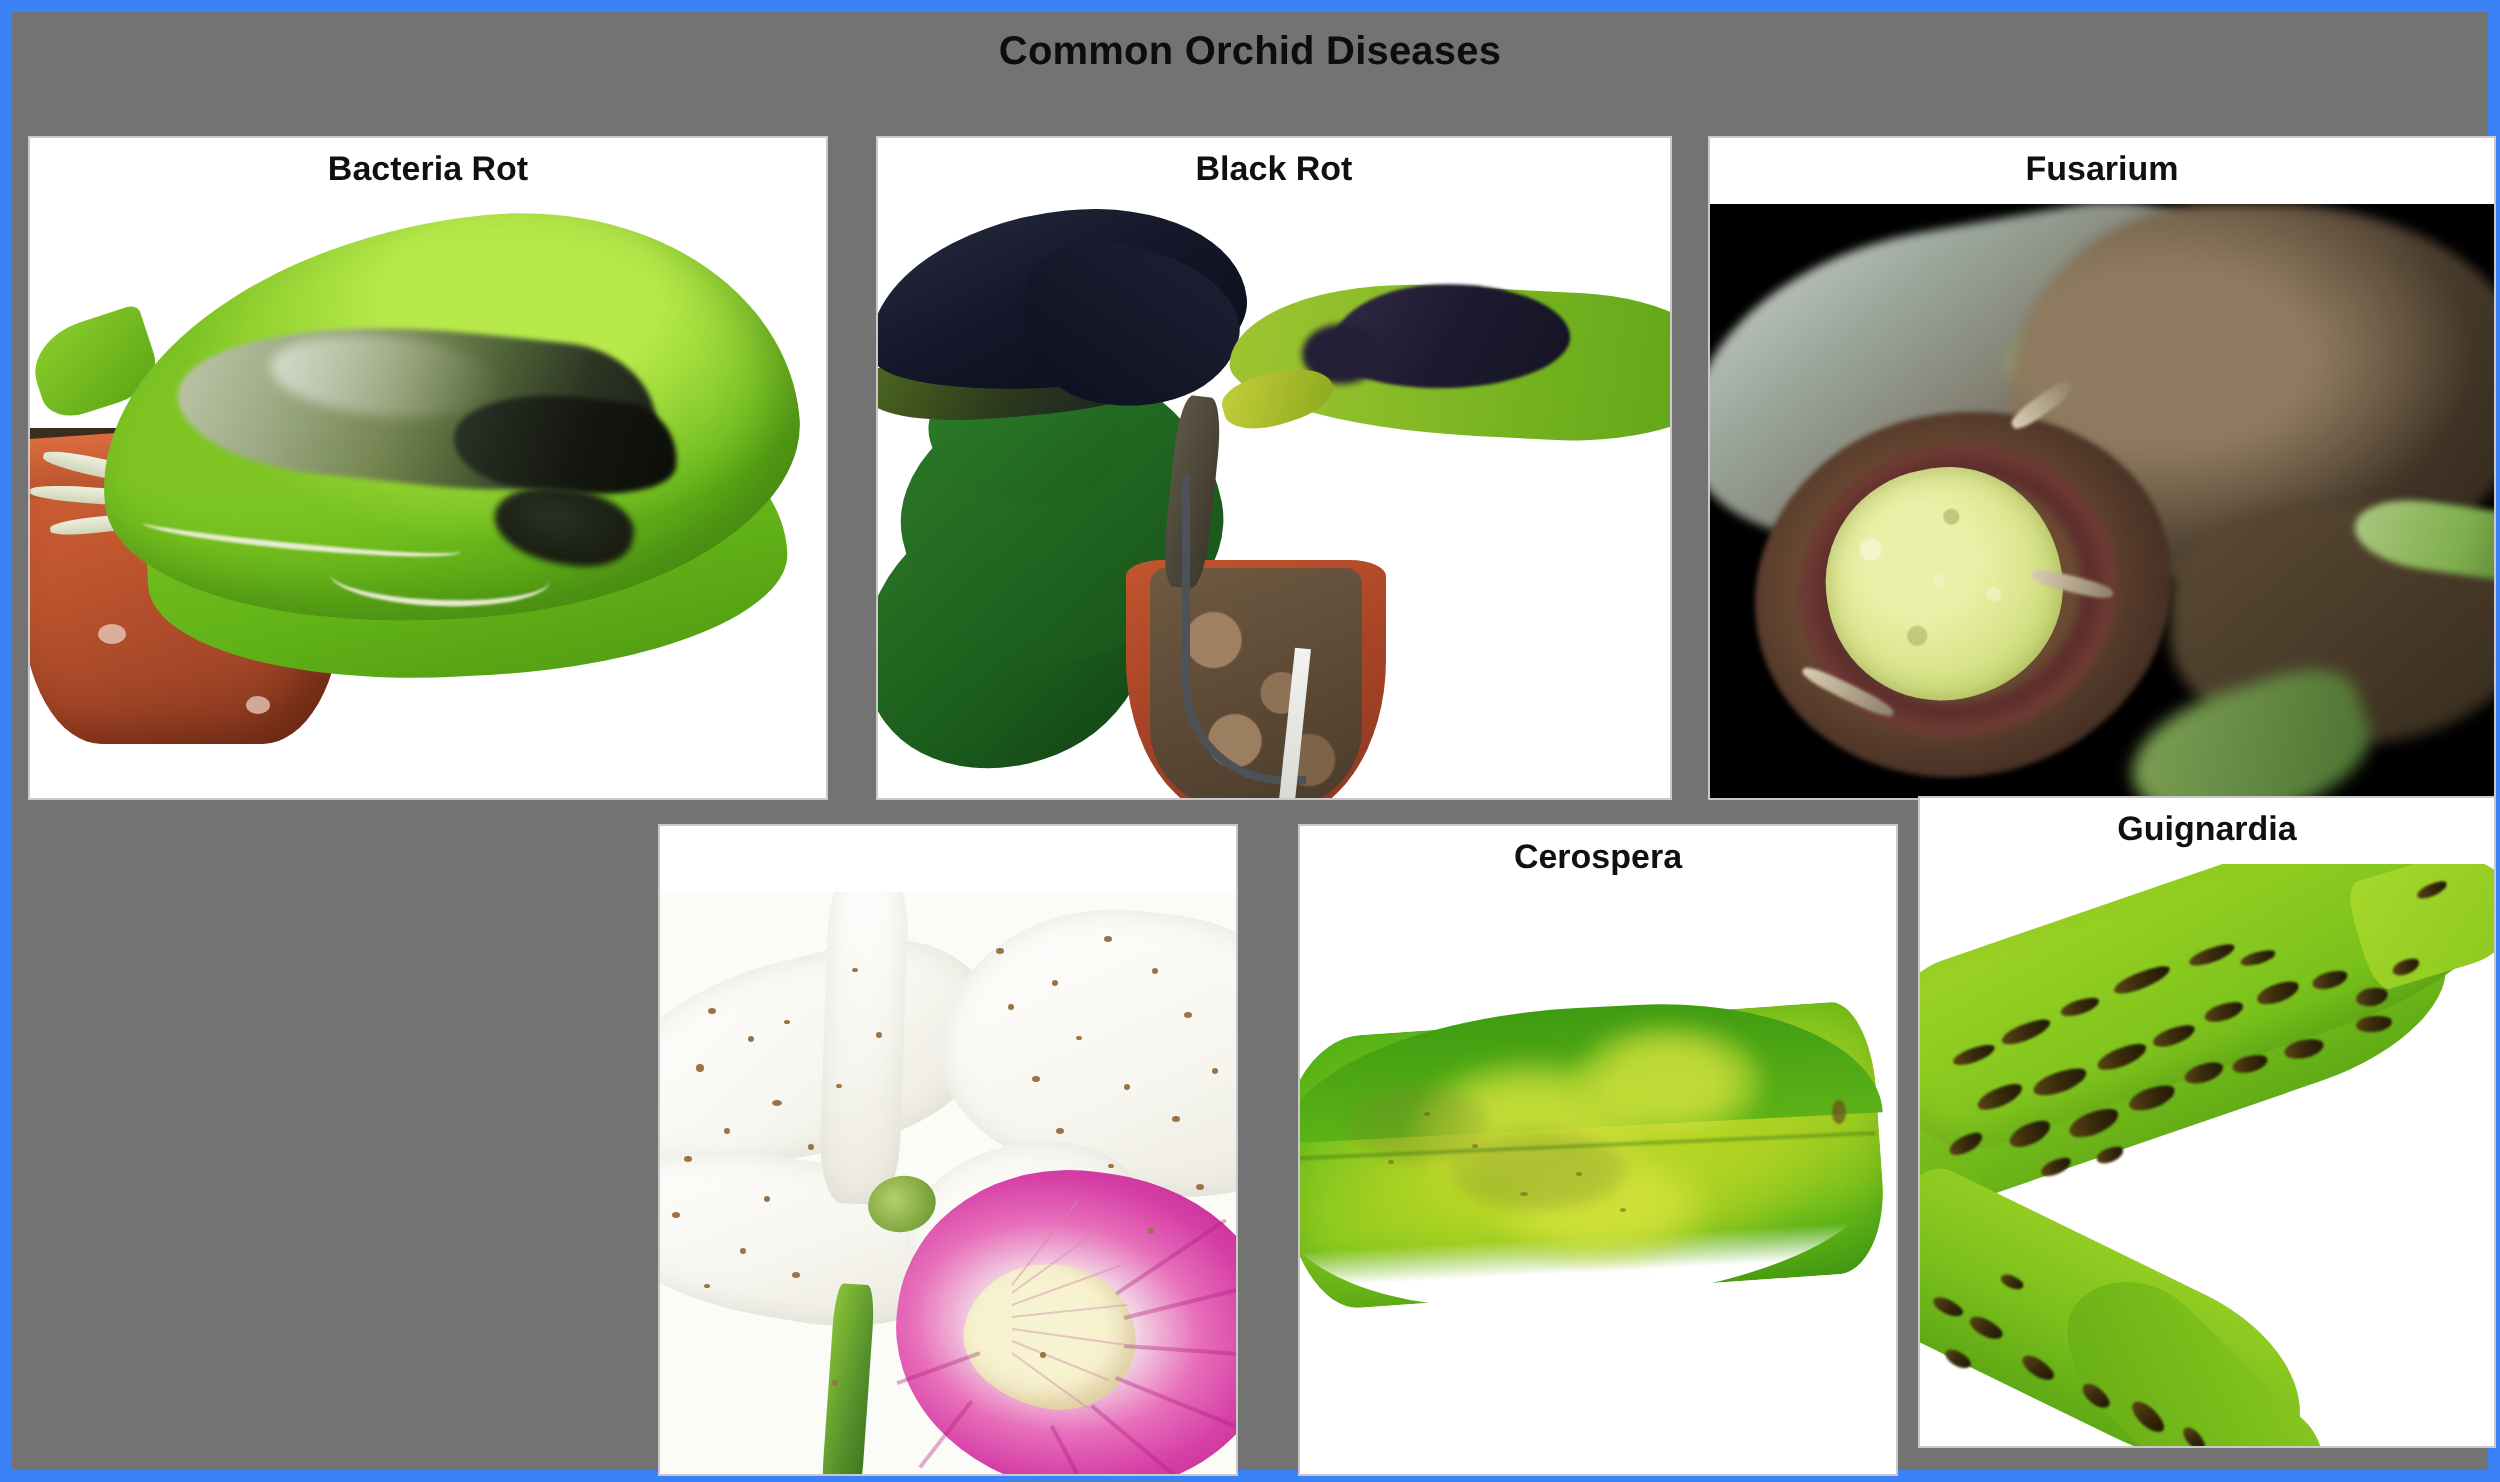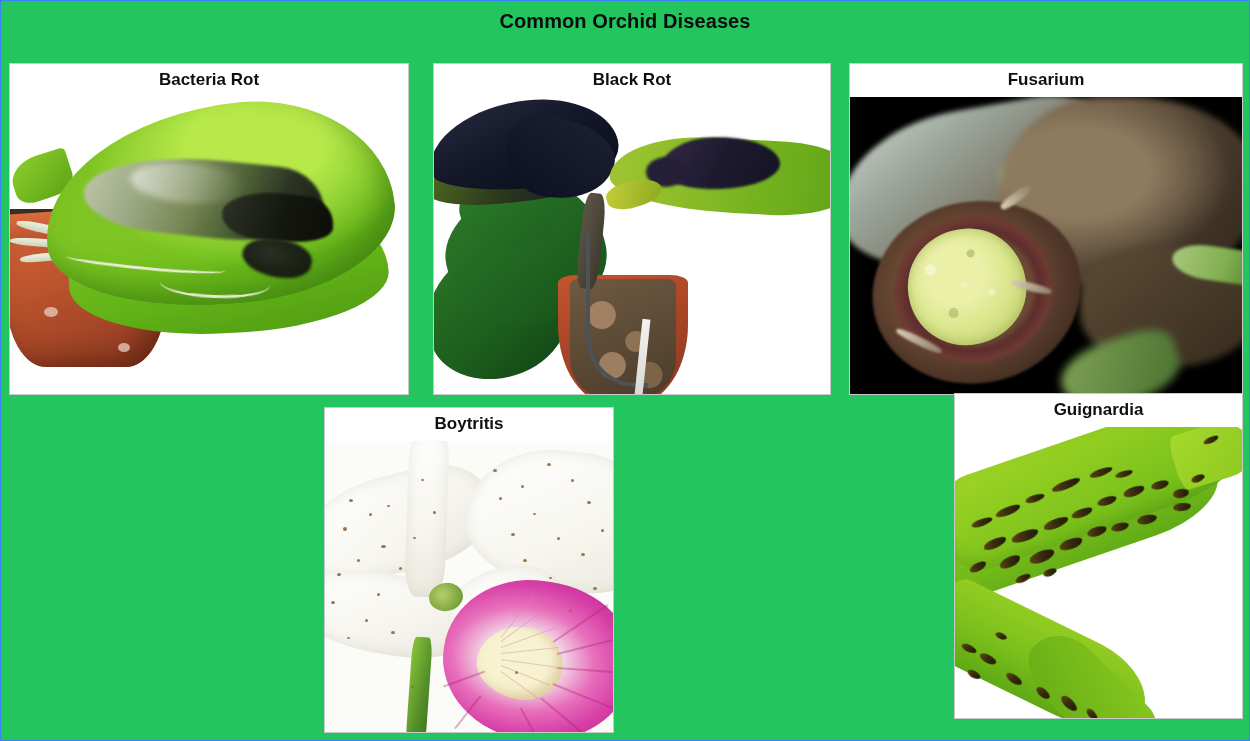--- a/index.html
+++ b/index.html
@@ -11,22 +11,22 @@
     width: 1250px;
     height: 741px;
     font-family: "Liberation Sans", sans-serif;
     overflow: hidden;
   }
   .figure-frame {
     position: relative;
     box-sizing: border-box;
     width: 1250px;
     height: 741px;
-    border: 1px solid #3b82f6;
-    background: #22c55e;
+    border: 6px solid #3b82f6;
+    background: #737373;
   }
   .figure-title {
     position: absolute;
     top: 9px;
     left: 0;
     width: 100%;
     text-align: center;
     font-size: 20px;
     font-weight: bold;
     color: #0d0d0d;
@@ -630,21 +630,20 @@
       <div class="sh fu-cut-core"></div>
       <div class="sh fu-core-grain"></div>
       <div class="sh fu-fiber" style="left:148px; top:96px; width:36px; height:9px; transform:rotate(-36deg);"></div>
       <div class="sh fu-fiber" style="left:160px; top:186px; width:42px; height:8px; transform:rotate(14deg);"></div>
       <div class="sh fu-fiber" style="left:44px; top:240px; width:50px; height:8px; transform:rotate(26deg);"></div>
     </div>
   </div>
 
 
   <div class="panel" id="p-boytritis" style="left:323px; top:406px; width:290px; height:326px;">
-    <div class="panel-label">Boytritis</div>
     <div class="photo">
       <div class="sh by-petal by-p-left"></div>
       <div class="sh by-petal by-p-leftlow"></div>
       <div class="sh by-petal by-p-right"></div>
       <div class="sh by-petal by-p-upper"></div>
       <div class="sh by-petal by-p-mid"></div>
       <div class="sh by-stem"></div>
       <div class="sh by-center"></div>
       <div class="sh by-lip"></div>
       <div class="sh by-lip-throat"></div>
@@ -695,20 +694,41 @@
       <div class="by-speck" style="left:198px; top:118px; width:4px; height:3px;"></div>
       <div class="by-speck" style="left:224px; top:136px; width:3px; height:2px;"></div>
       <div class="by-speck" style="left:268px; top:146px; width:4px; height:3px;"></div>
       <div class="by-speck" style="left:174px; top:56px;  width:3px; height:3px;"></div>
       <div class="by-speck" style="left:244px; top:168px; width:3px; height:3px;"></div>
       <div class="by-speck" style="left:190px; top:230px; width:3px; height:3px;"></div>
       <div class="by-speck" style="left:86px;  top:244px; width:3px; height:3px;"></div>
     </div>
   </div>
 
+  <div class="panel" id="p-cerospera" style="left:643px; top:406px; width:300px; height:326px;">
+    <div class="panel-label">Cerospera</div>
+    <div class="photo">
+      <div class="sh ce-leaf"></div>
+      <div class="sh ce-leaf-curve"></div>
+      <div class="sh ce-leaf-bot"></div>
+      <div class="sh ce-chlorosis" style="left:56px;  top:84px;  width:120px; height:72px;"></div>
+      <div class="sh ce-chlorosis" style="left:136px; top:66px;  width:96px;  height:58px;"></div>
+      <div class="sh ce-chlorosis" style="left:96px;  top:128px; width:110px; height:56px;"></div>
+      <div class="sh ce-mottle" style="left:74px;  top:118px; width:90px;  height:42px;"></div>
+      <div class="sh ce-mottle" style="left:24px;  top:96px;  width:70px;  height:40px;"></div>
+      <div class="sh ce-midrib"></div>
+      <div class="sh ce-spot" style="left:62px;  top:110px; width:3px; height:2px;"></div>
+      <div class="sh ce-spot" style="left:86px;  top:126px; width:3px; height:2px;"></div>
+      <div class="sh ce-spot" style="left:110px; top:150px; width:4px; height:2px;"></div>
+      <div class="sh ce-spot" style="left:138px; top:140px; width:3px; height:2px;"></div>
+      <div class="sh ce-spot" style="left:44px;  top:134px; width:3px; height:2px;"></div>
+      <div class="sh ce-spot" style="left:160px; top:158px; width:3px; height:2px;"></div>
+      <div class="sh" style="left:266px; top:104px; width:7px; height:12px; background:#6b4c1c; border-radius:50%; opacity:.7; filter:blur(.6px);"></div>
+    </div>
+  </div>
 
   <div class="panel" id="p-guignardia" style="left:953px; top:392px; width:289px; height:326px;">
     <div class="panel-label">Guignardia</div>
     <div class="photo">
       <div class="sh gu-leaf1b"></div>
       <div class="sh gu-leaf1"></div>
       <div class="sh gu-leaf1-tip"></div>
       <div class="sh gu-leaf2"></div>
       <div class="sh gu-leaf2b"></div>
 

